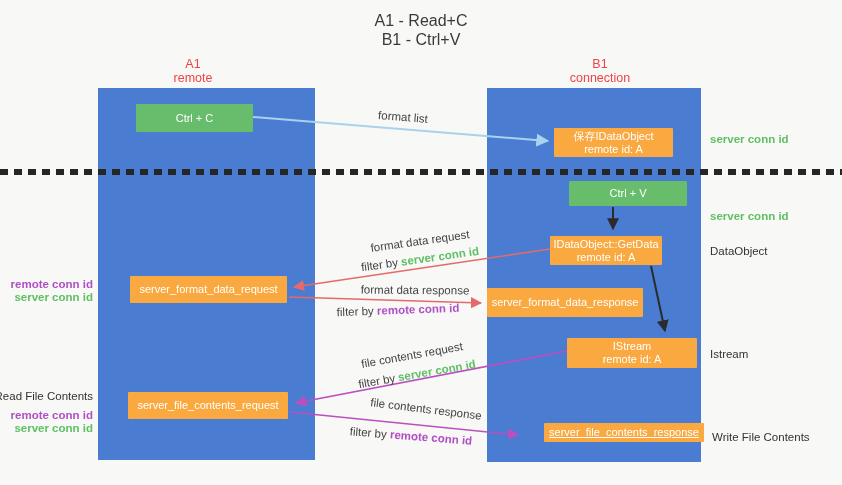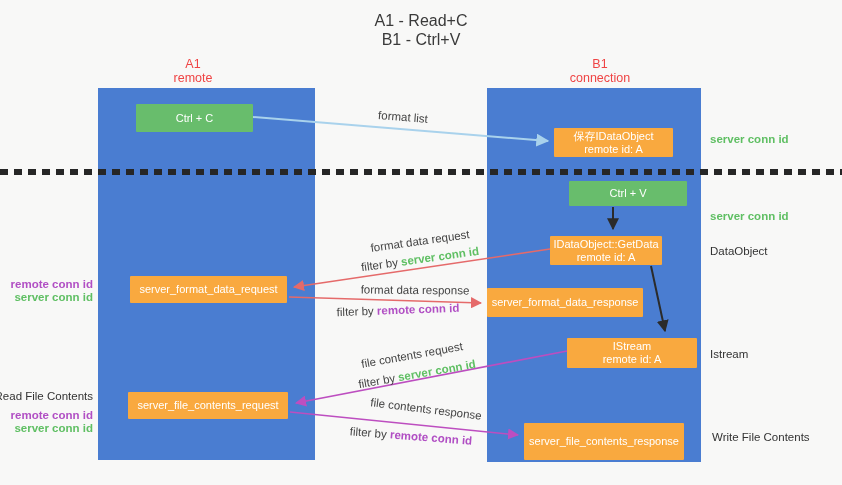--- a/index.html
+++ b/index.html
@@ -104,21 +104,21 @@
   <div class="box orange-box" style="left:487px;top:288px;width:156px;height:29px;">
     <span>server_format_data_response</span>
   </div>
   <div class="box orange-box" style="left:567px;top:338px;width:130px;height:30px;">
     <span>IStream</span>
     <span>remote id: A</span>
   </div>
   <div class="box orange-box" style="left:128px;top:392px;width:160px;height:27px;">
     <span>server_file_contents_request</span>
   </div>
-  <div class="box orange-box" style="left:524px;top:423px;width:160px;height:37px;">
+  <div class="box orange-box" style="left:544px;top:423px;width:160px;height:19px;text-decoration:underline;">
     <span>server_file_contents_response</span>
   </div>
 
   <div class="side-label bold-green" style="left:710px;top:133px;">server conn id</div>
   <div class="side-label bold-green" style="left:710px;top:210px;">server conn id</div>
   <div class="side-label plain" style="left:710px;top:245px;">DataObject</div>
   <div class="side-label plain" style="left:710px;top:348px;">Istream</div>
   <div class="side-label plain" style="left:712px;top:431px;">Write File Contents</div>
 
   <div class="left-col" style="top:278px;">

